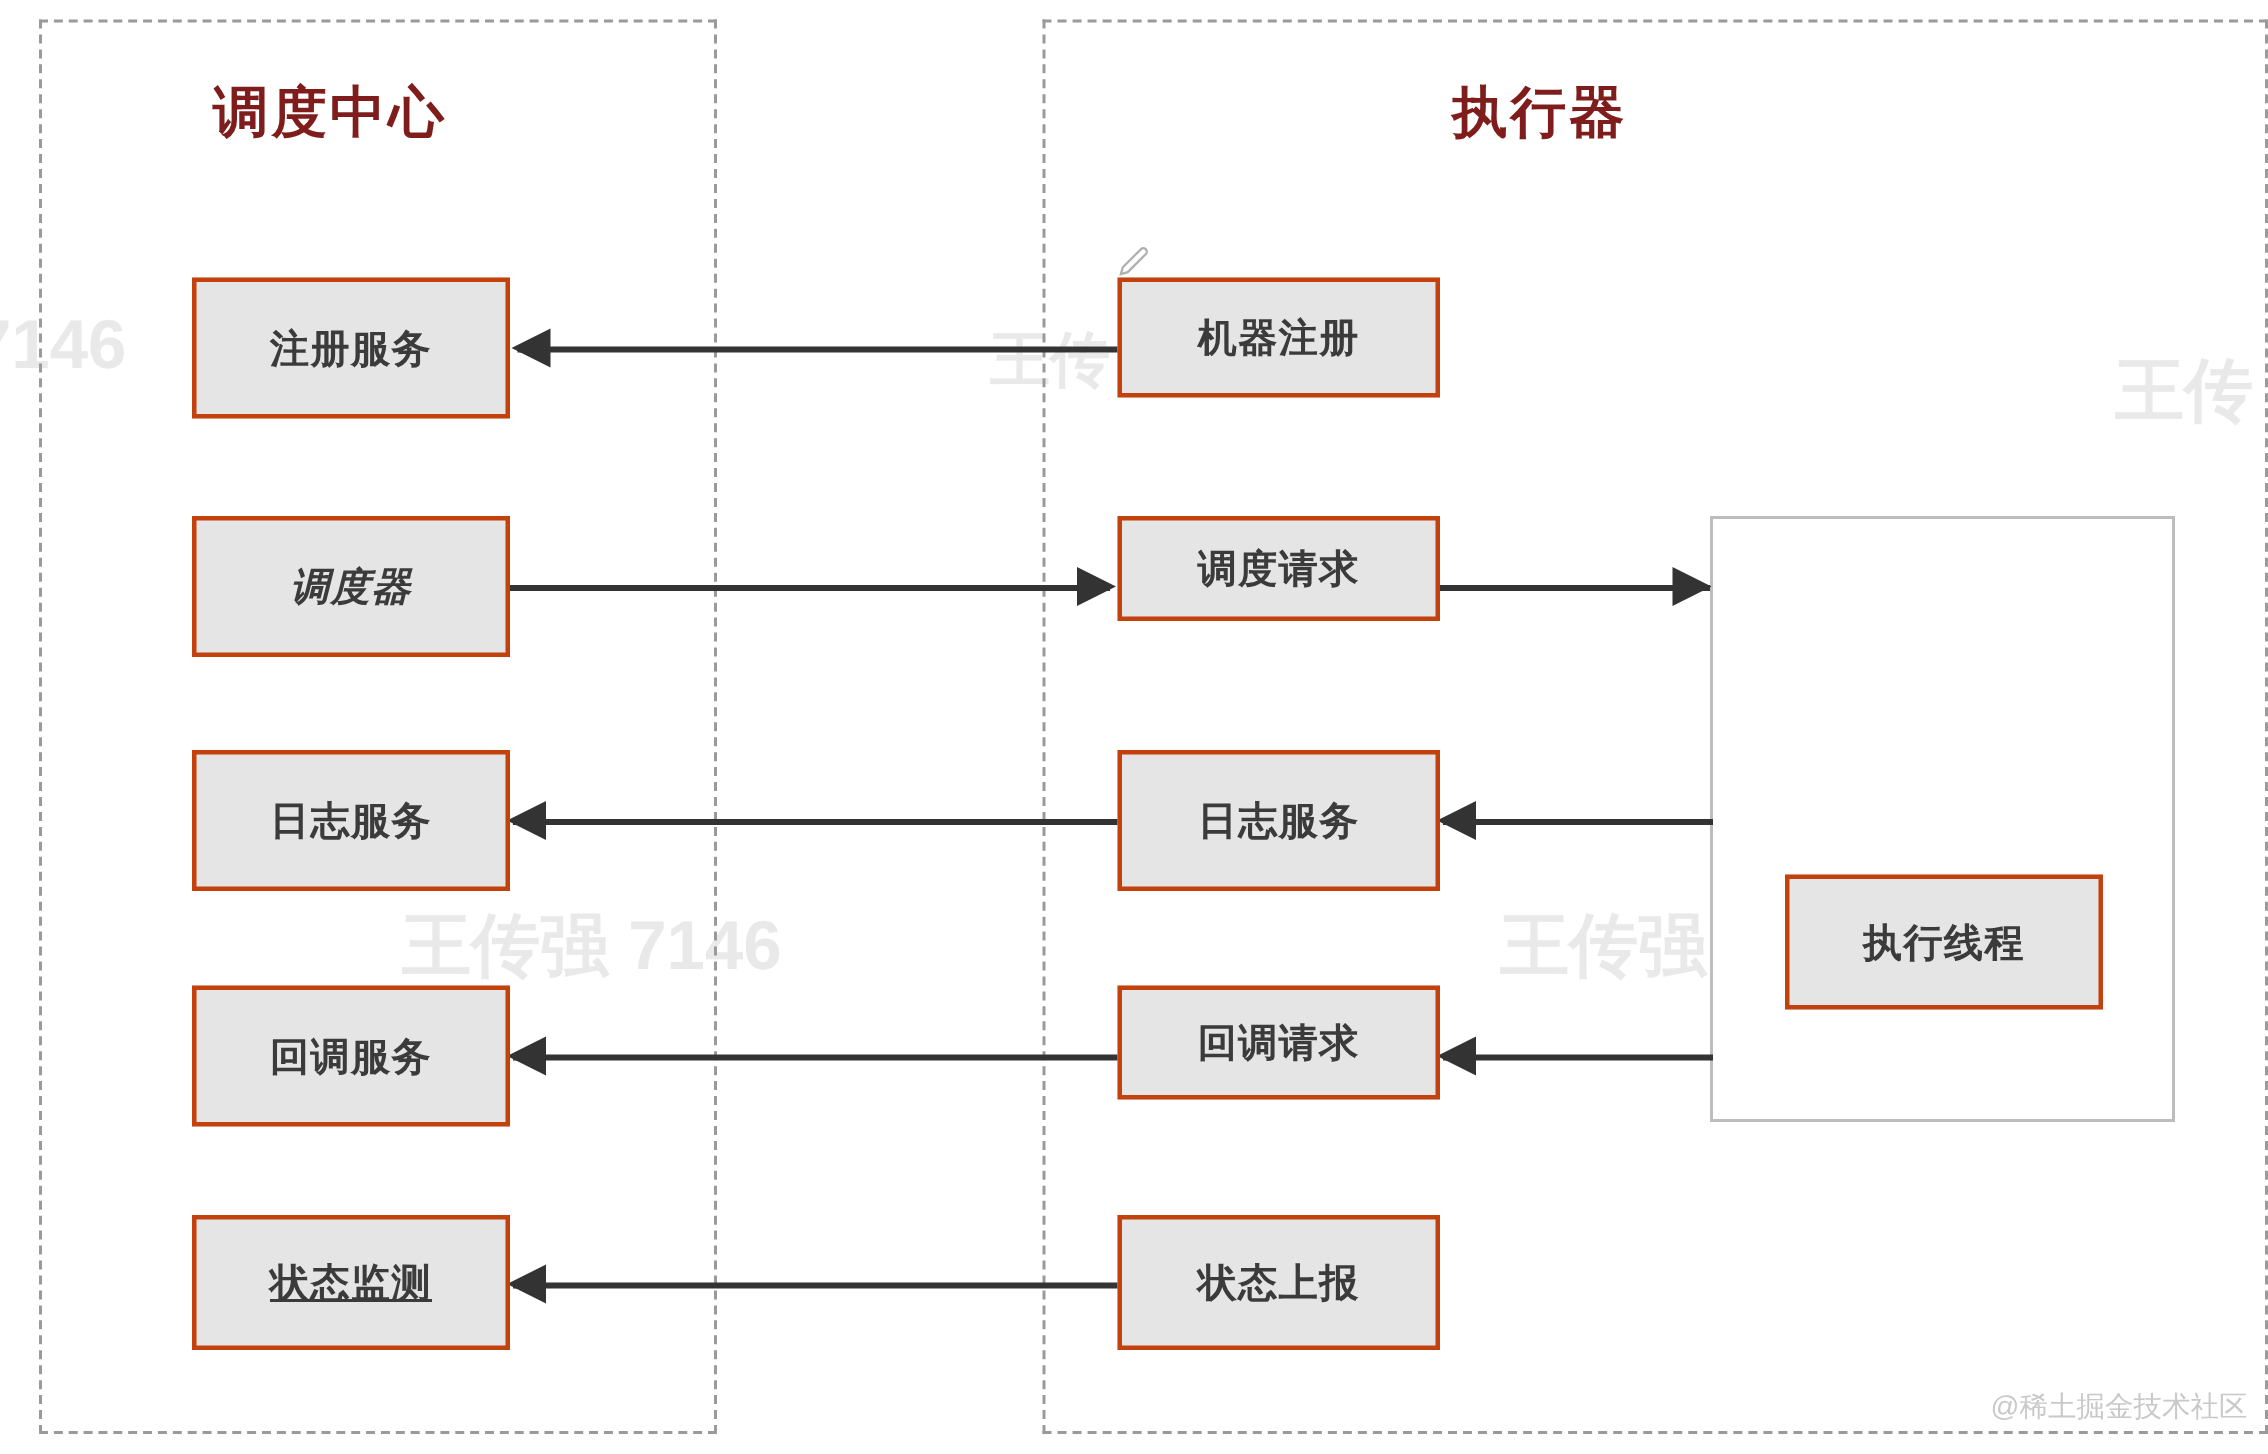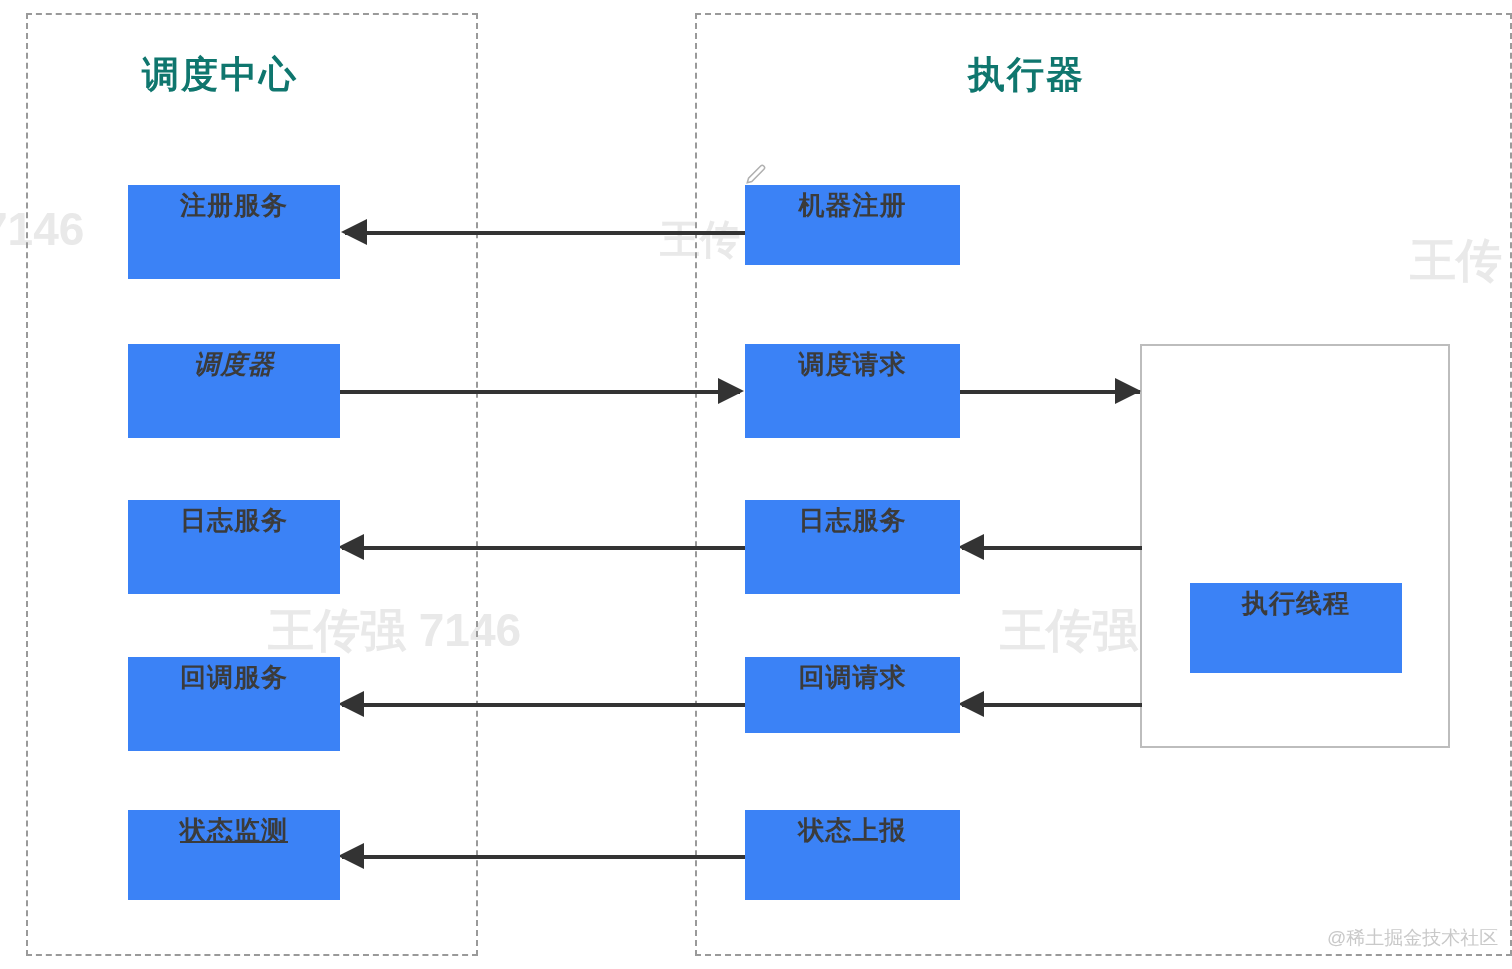--- a/index.html
+++ b/index.html
@@ -22,33 +22,33 @@
   .zone {
     position: absolute;
     border: 2px dashed #9a9a9a;
     box-sizing: border-box;
     background: transparent;
   }
   .zone-title {
     position: absolute;
     font-size: 37px;
     font-weight: bold;
-    color: #0f766e;
+    color: #7f1d1d;
     letter-spacing: 2px;
     white-space: nowrap;
   }
 
   
   .node {
     position: absolute;
     box-sizing: border-box;
-    border: 3px solid #3b82f6;
-    background: #3b82f6;
+    border: 3px solid #c2410c;
+    background: #e5e5e5;
     display: flex;
-    align-items: flex-start;
+    align-items: center;
     justify-content: center;
     font-size: 26px;
     font-weight: bold;
     color: #3b3b3b;
     letter-spacing: 1px;
     white-space: nowrap;
   }
   .node.latin {
     font-weight: normal;
     font-size: 27px;
@@ -144,21 +144,21 @@
 
   <div class="line-h" style="left:340px; top:390px; width:400px;"></div>
   <div class="arrow-right" style="left:718px; top:378px;"></div>
 
   <div class="line-h" style="left:960px; top:390px; width:180px;"></div>
   <div class="arrow-right" style="left:1115px; top:378px;"></div>
 
   <div class="node" style="left:128px; top:344px; width:212px; height:94px;font-style:italic;">
     <span>调度器</span>
   </div>
-  <div class="node" style="left:745px; top:344px; width:215px; height:94px;">
+  <div class="node" style="left:745px; top:344px; width:215px; height:70px;">
     <span>调度请求</span>
   </div>
 
   <div class="line-h" style="left:342px; top:546px; width:405px;"></div>
   <div class="arrow-left" style="left:338px; top:534px;"></div>
 
   <div class="line-h" style="left:962px; top:546px; width:180px;"></div>
   <div class="arrow-left" style="left:958px; top:534px;"></div>
 
   <div class="node" style="left:128px; top:500px; width:212px; height:94px;">

